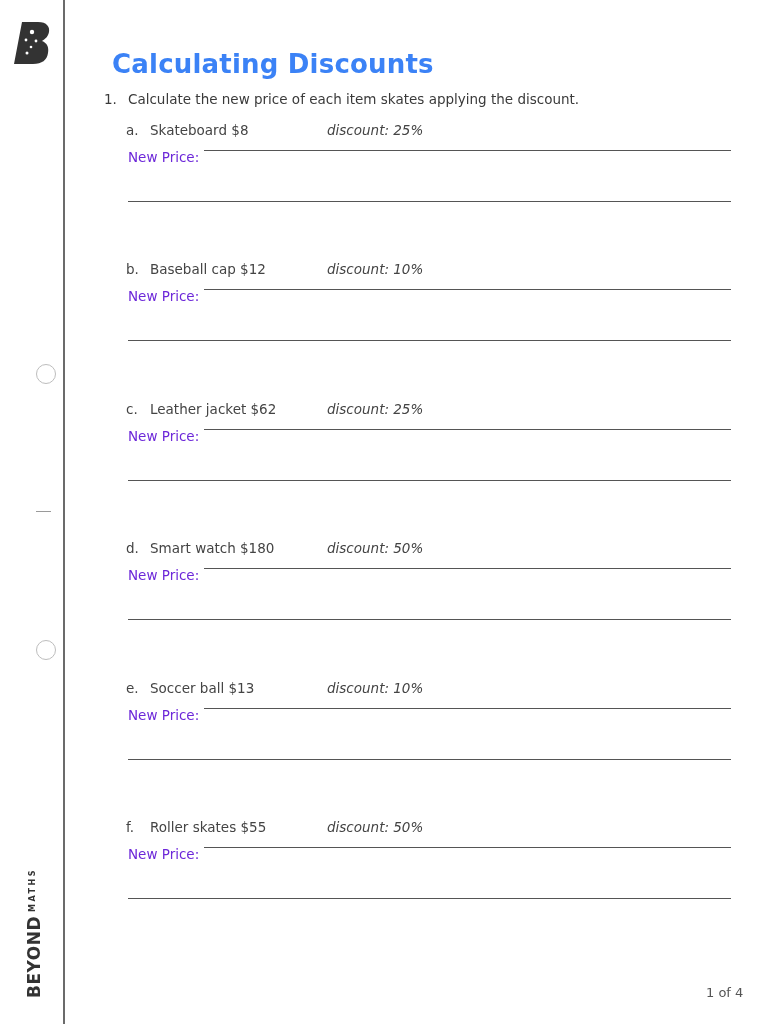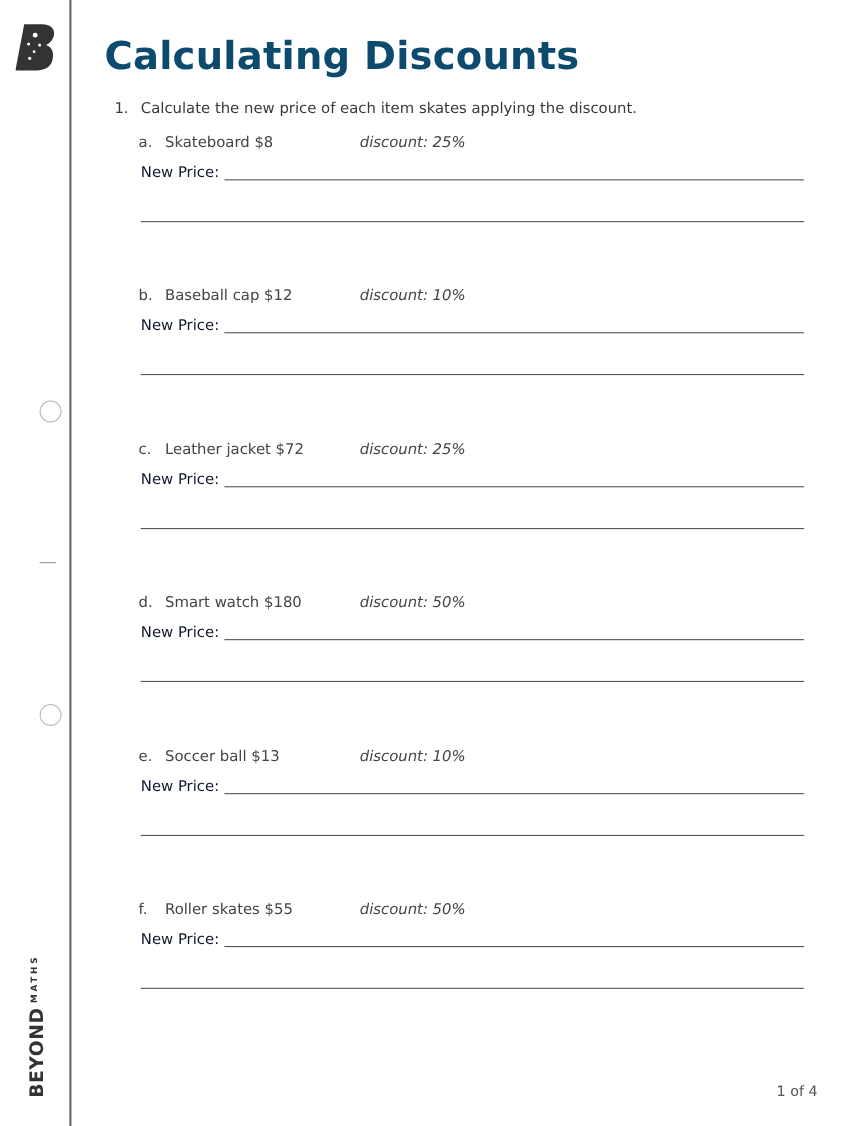--- a/index.html
+++ b/index.html
@@ -9,30 +9,30 @@
     .logo { position: absolute; left: 14px; top: 20px; width: 38px; height: 46px; }
     .hole { position: absolute; left: 36px; width: 20px; height: 20px; border: 1.5px solid #bdbdbd; border-radius: 50%; box-sizing: border-box; }
     .hole.h1 { top: 364px; }
     .hole.h2 { top: 640px; }
     .dash { position: absolute; left: 36px; top: 511px; width: 15px; height: 1px; background: #9a9a9a; }
     .brand { position: absolute; left: 24px; top: 998px; transform-origin: 0 0; transform: rotate(-90deg);
              white-space: nowrap; color: #333; }
     .brand .b1 { font-family: "DejaVu Sans", sans-serif; font-weight: bold; font-size: 17px; letter-spacing: 0.5px; }
     .brand .b2 { font-family: "DejaVu Sans", sans-serif; font-weight: bold; font-size: 8px; letter-spacing: 2.5px; margin-left: 4px; vertical-align: 5px; }
 
-    .title { position: absolute; left: 95px; top: 32px; font-size: 35px; font-weight: bold; color: #0c4a6e; margin: 0; letter-spacing: 0.2px; }
+    .title { position: absolute; left: 95px; top: 32px; font-size: 26px; font-weight: bold; color: #3b82f6; margin: 17px; letter-spacing: 0.2px; }
     .instruction { position: absolute; left: 104px; top: 91px; font-size: 13.5px; color: #3a3a3a; }
     .instruction .num { display: inline-block; width: 24px; }
 
     .item { position: absolute; left: 126px; width: 605px; }
     .item .head { position: relative; height: 20px; font-size: 13.5px; color: #444; }
     .item .letter { position: absolute; left: 0; top: 0; width: 22px; }
     .item .name { position: absolute; left: 24px; top: 0; }
     .item .disc { position: absolute; left: 201px; top: 0; font-style: italic; }
-    .item .np-row { position: absolute; left: 2px; top: 27px; width: 603px; display: flex; align-items: flex-end; font-size: 13.5px; color: #0f172a; }
+    .item .np-row { position: absolute; left: 2px; top: 27px; width: 603px; display: flex; font-size: 13.5px; color: #6d28d9; }
     .item .np-label { white-space: nowrap; padding-right: 5px; line-height: 16px; }
     .item .np-line { flex: 1; height: 1px; border-bottom: 1.5px solid #555; margin-bottom: 1px; }
     .item .work-line { position: absolute; left: 2px; top: 79px; width: 603px; height: 0; border-bottom: 1.5px solid #555; }
 
     .page-num { position: absolute; left: 706px; top: 985px; font-size: 13px; color: #555; }
   </style>
 </head>
 <body>
 
 <div class="sidebar-rule"></div>
@@ -82,21 +82,21 @@
   <div class="np-row">
     <span class="np-label">New Price:</span>
     <span class="np-line"></span>
   </div>
   <div class="work-line"></div>
 </div>
 
 <div class="item" style="top:401px">
   <div class="head">
     <span class="letter">c.</span>
-    <span class="name">Leather jacket $72</span>
+    <span class="name">Leather jacket $62</span>
     <span class="disc">discount: 25%</span>
   </div>
   <div class="np-row">
     <span class="np-label">New Price:</span>
     <span class="np-line"></span>
   </div>
   <div class="work-line"></div>
 </div>
 
 <div class="item" style="top:540px">

